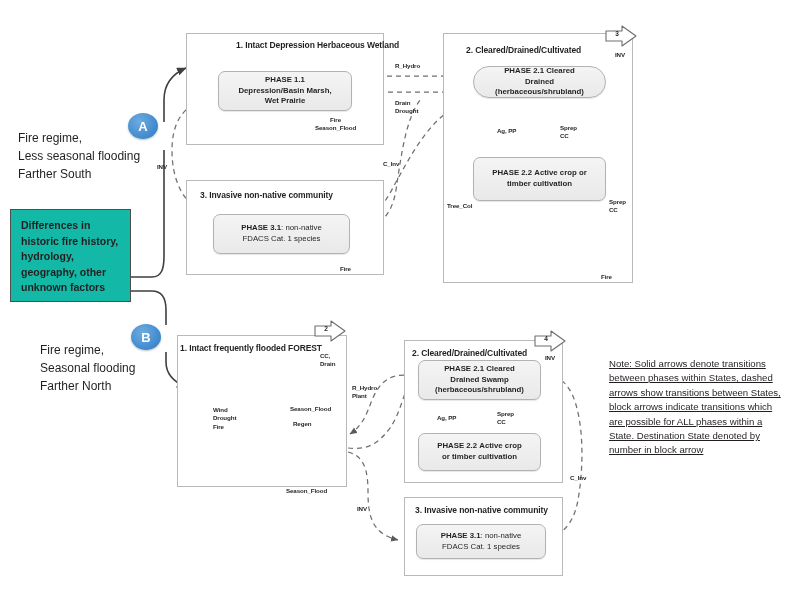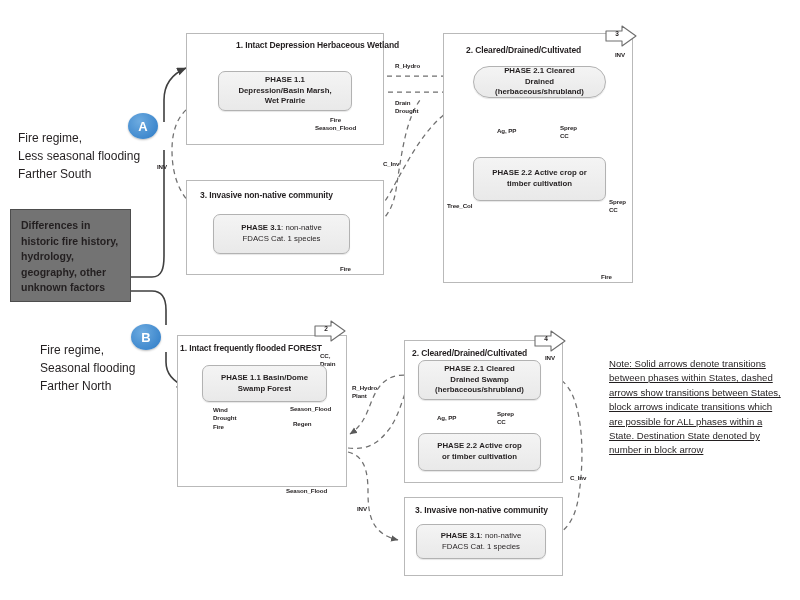--- a/index.html
+++ b/index.html
@@ -68,21 +68,21 @@
   .side-text {
     position: absolute;
     font-size: 12px;
     line-height: 1.5;
     color: #231f20;
     white-space: pre-line;
   }
   .diff-box {
     position: absolute;
     border: 1px solid #4d4d4d;
-    background: #737373;
+    background: #14b8a6;
     box-sizing: border-box;
     font-size: 10.5px;
     font-weight: bold;
     line-height: 1.48;
     padding: 8px 8px 20px 10px;
     white-space: pre-line;
     color: #231f20;
   }
   .note-text {
     position: absolute;
@@ -278,24 +278,20 @@
 
   <div class="block-arrow" style="left:313px; top:319px;">
     <svg width="34" height="24" viewBox="0 0 34 24">
       <path d="M2,7 L18,7 L18,2 L32,12 L18,22 L18,17 L2,17 Z" fill="#ffffff" stroke="#6e6e6e" stroke-width="1.1" stroke-linejoin="round"></path>
     </svg>
     <div class="num">2</div>
   </div>
   <div class="edge-label" style="left:320px; top:352px;">CC,
 Drain</div>
 
-  <div class="phase-box" style="left:202px; top:365px; width:125px; height:37px;">
-    <span><b>PHASE 1.1</b>
-      <b>Basin/Dome Swamp Forest</b></span>
-  </div>
   <div class="edge-label" style="left:290px; top:405px;">Season_Flood</div>
 
   <div class="edge-label" style="left:286px; top:487px;">Season_Flood</div>
 
   <div class="edge-label" style="left:213px; top:406px;">Wind
 Drought
 Fire</div>
   <div class="edge-label" style="left:293px; top:420px;">Regen</div>
 
   <div class="state-box" style="left:404px; top:340px; width:159px; height:143px;"></div>

